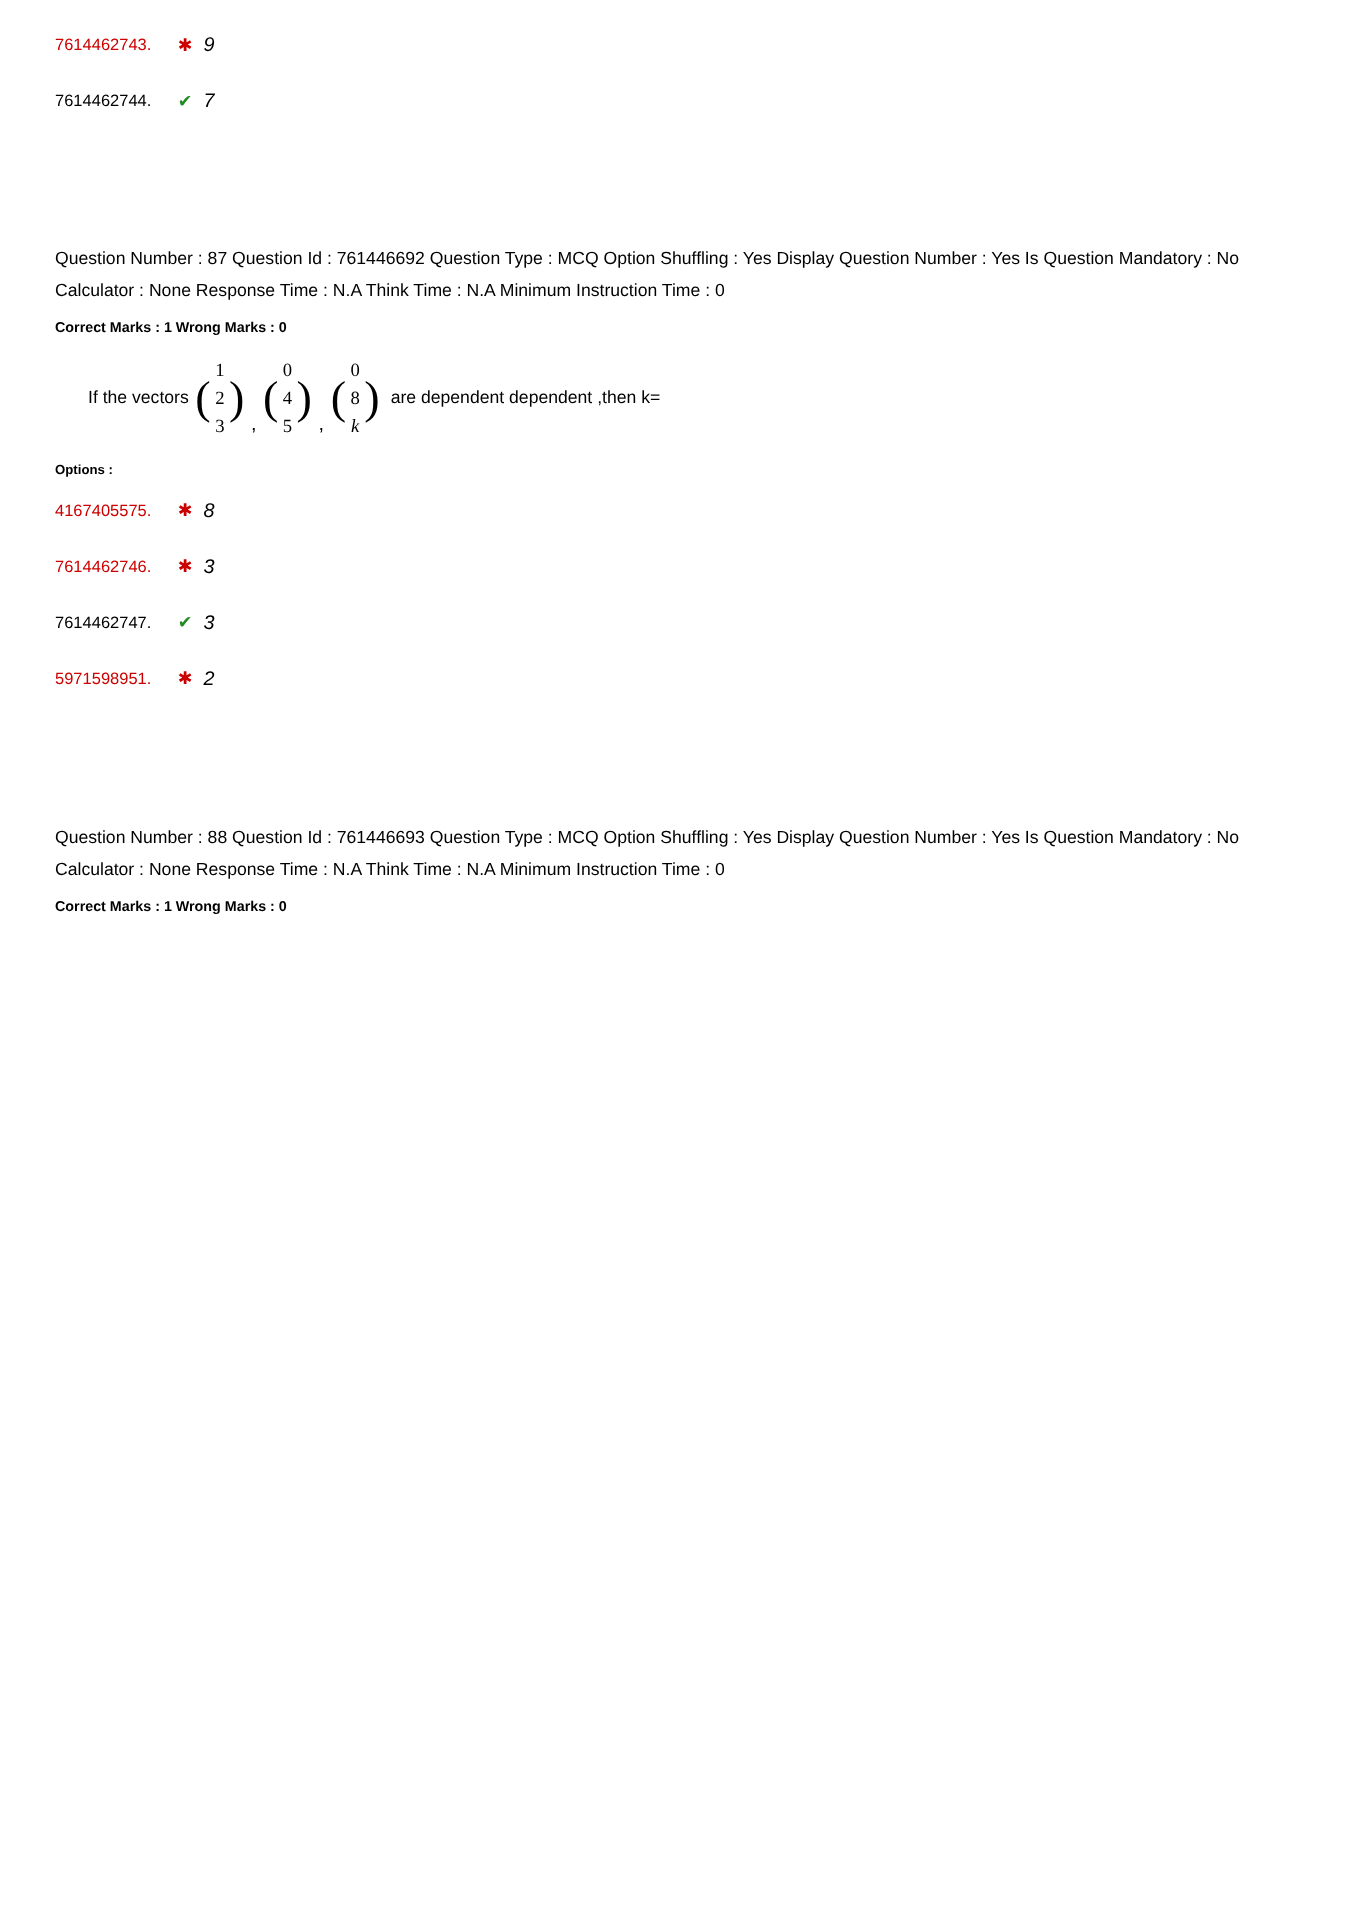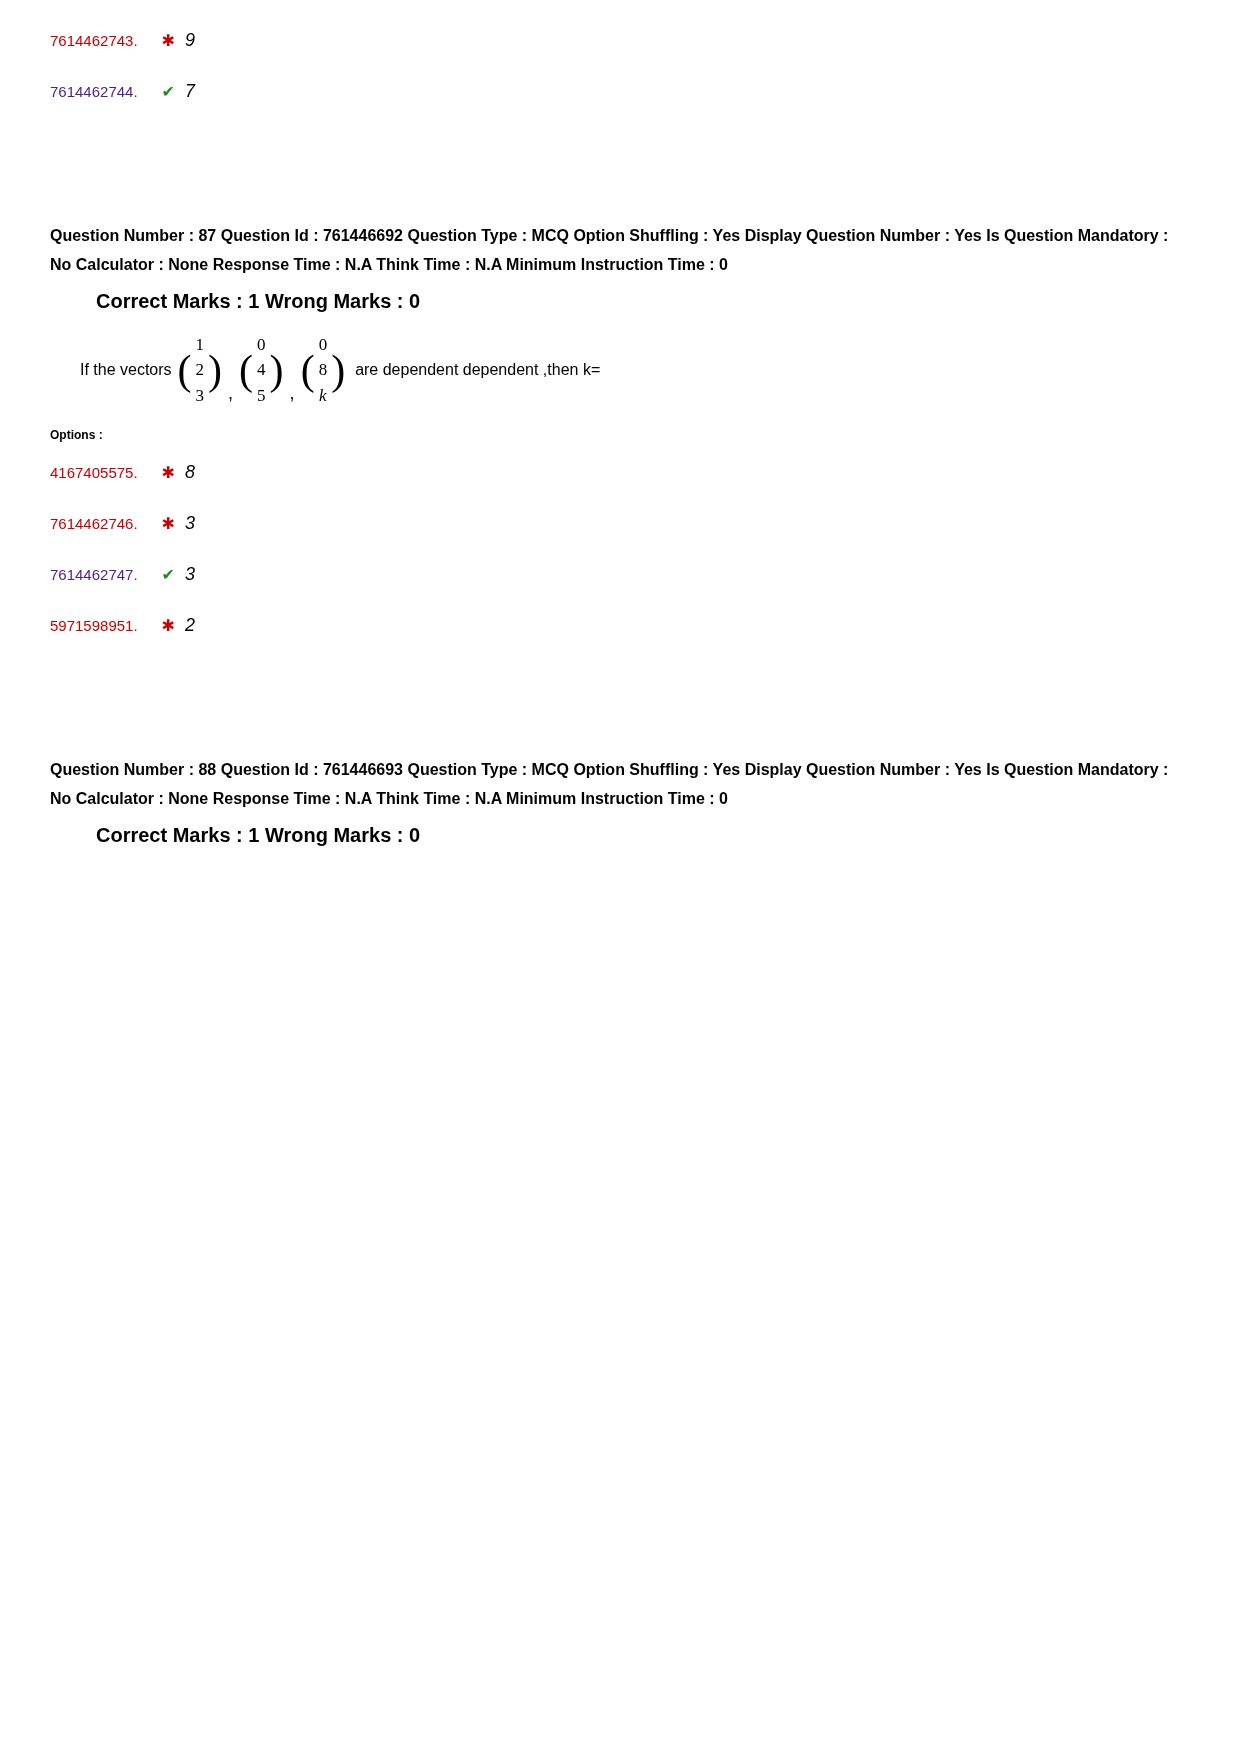--- a/index.html
+++ b/index.html
@@ -18,47 +18,46 @@
       align-items: center;
       margin-bottom: 30px;
     }
 
     .option-id {
       font-size: 15px;
       margin-right: 24px;
     }
 
     .option-id.red { color: #cc0000; }
-    .option-id.green { color: #4c1d95; }
+    .option-id.green { color: #000000; }
 
     .icon {
       font-size: 16px;
       margin-right: 10px;
     }
 
     .icon.red { color: #cc0000; }
     .icon.green { color: #228B22; }
 
     .option-value {
       font-size: 18px;
       font-style: italic;
     }
 
     .question-meta {
-      font-weight: bold;
+      font-weight: normal;
       font-size: 16px;
       line-height: 1.8;
       margin: 30px 0 10px 0;
     }
 
     .correct-marks {
       font-weight: bold;
-      font-size: 20px;
+      font-size: 13px;
       margin-bottom: 20px;
-      margin-left: 46px;
     }
 
     .question-body {
       font-size: 16px;
       margin: 20px 0 20px 30px;
       display: flex;
       align-items: center;
       gap: 6px;
     }
 

